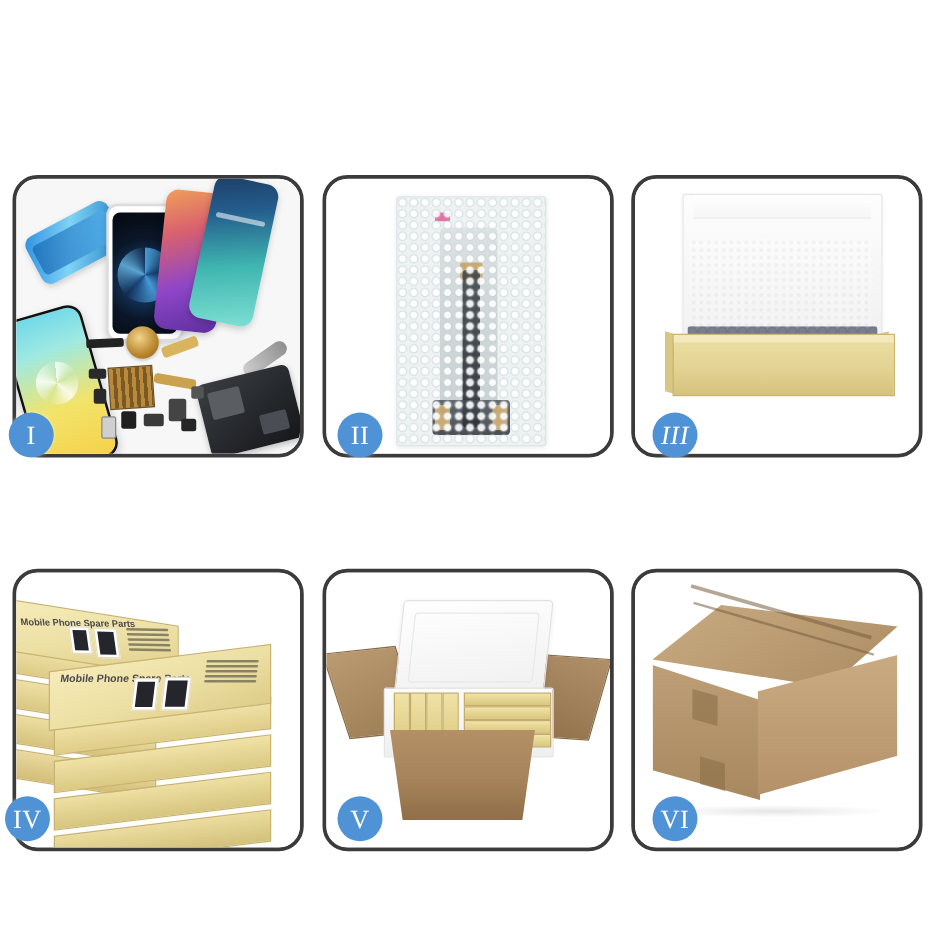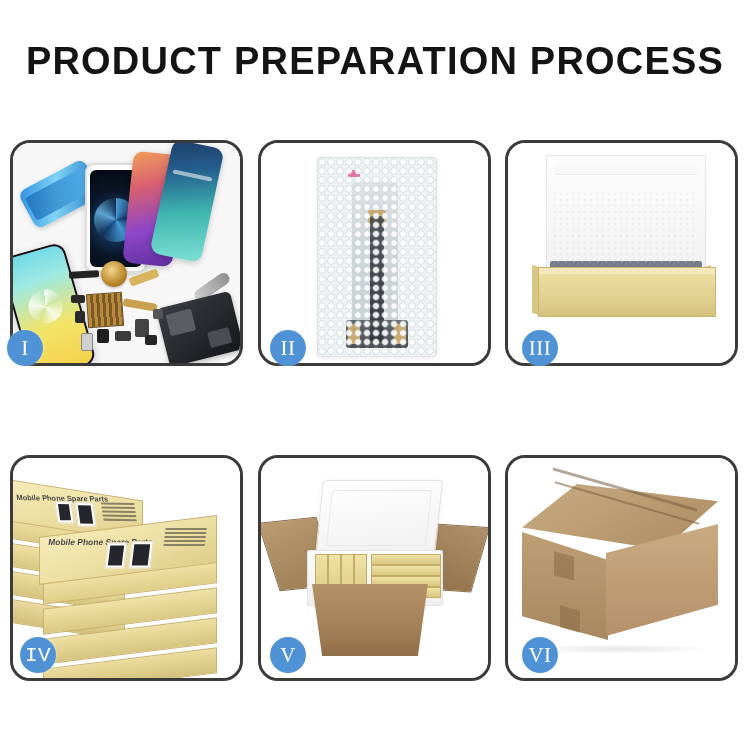--- a/index.html
+++ b/index.html
@@ -313,21 +313,20 @@
   .tapeTab.a{left:46px;top:96px;width:20px;height:24px;transform:skewY(16deg);}
   .tapeTab.b{left:52px;top:150px;width:20px;height:22px;transform:skewY(16deg);}
   .cartonShadow{position:absolute;left:18px;bottom:24px;width:186px;height:10px;
     background:radial-gradient(ellipse at center,rgba(0,0,0,.10),rgba(0,0,0,0) 70%);}
 </style>
 </head>
 <body>
 
 <div class="page">
 
-  <div class="title">PRODUCT PREPARATION PROCESS</div>
 
   <div class="grid">
 
     <div class="panel" style="left:10px;top:140px;">
       <div class="inner">
         <div class="p1bg"></div>
         <div class="ph ph1">
             <span class="slice"></span>
           </div>
         <div class="ph ph2">
@@ -380,21 +379,21 @@
         <div class="b3lid"></div>
         <div class="b3foam"></div>
         <div class="b3tabL"></div>
         <div class="b3tabR"></div>
         <div class="b3wrap"></div>
         <div class="b3tray">
             <span class="lip"></span>
           </div>
       </div>
     </div>
-    <div class="badge" style="left:522px;top:330px;">III</div>
+    <div class="badge" style="left:522px;top:330px;font-style:italic;">III</div>
 
     <div class="panel" style="left:10px;top:455px;">
       <div class="inner">
         <div class="p4bg"></div>
         <div class="stack">
           <div class="sb l1"></div>
           <div class="sb l2"></div>
           <div class="sb l3"></div>
           <div class="sb l4"></div>
           <div class="sb r1"></div>
@@ -429,21 +428,21 @@
               <span></span>
                 <span></span>
                 <span></span>
                 <span></span>
                 <span></span>
             </span>
           </div>
         </div>
       </div>
     </div>
-    <div class="badge" style="left:20px;top:637px;font-family:Liberation Mono, monospace;">IV</div>
+    <div class="badge" style="left:4px;top:637px;">IV</div>
 
     <div class="panel" style="left:258px;top:455px;">
       <div class="inner">
         <div class="p5bg"></div>
         <div class="flapL"></div>
         <div class="flapR"></div>
         <div class="foamLid"></div>
         <div class="foamBase"></div>
         <div class="vcol">
           <span class="ybox"></span>

